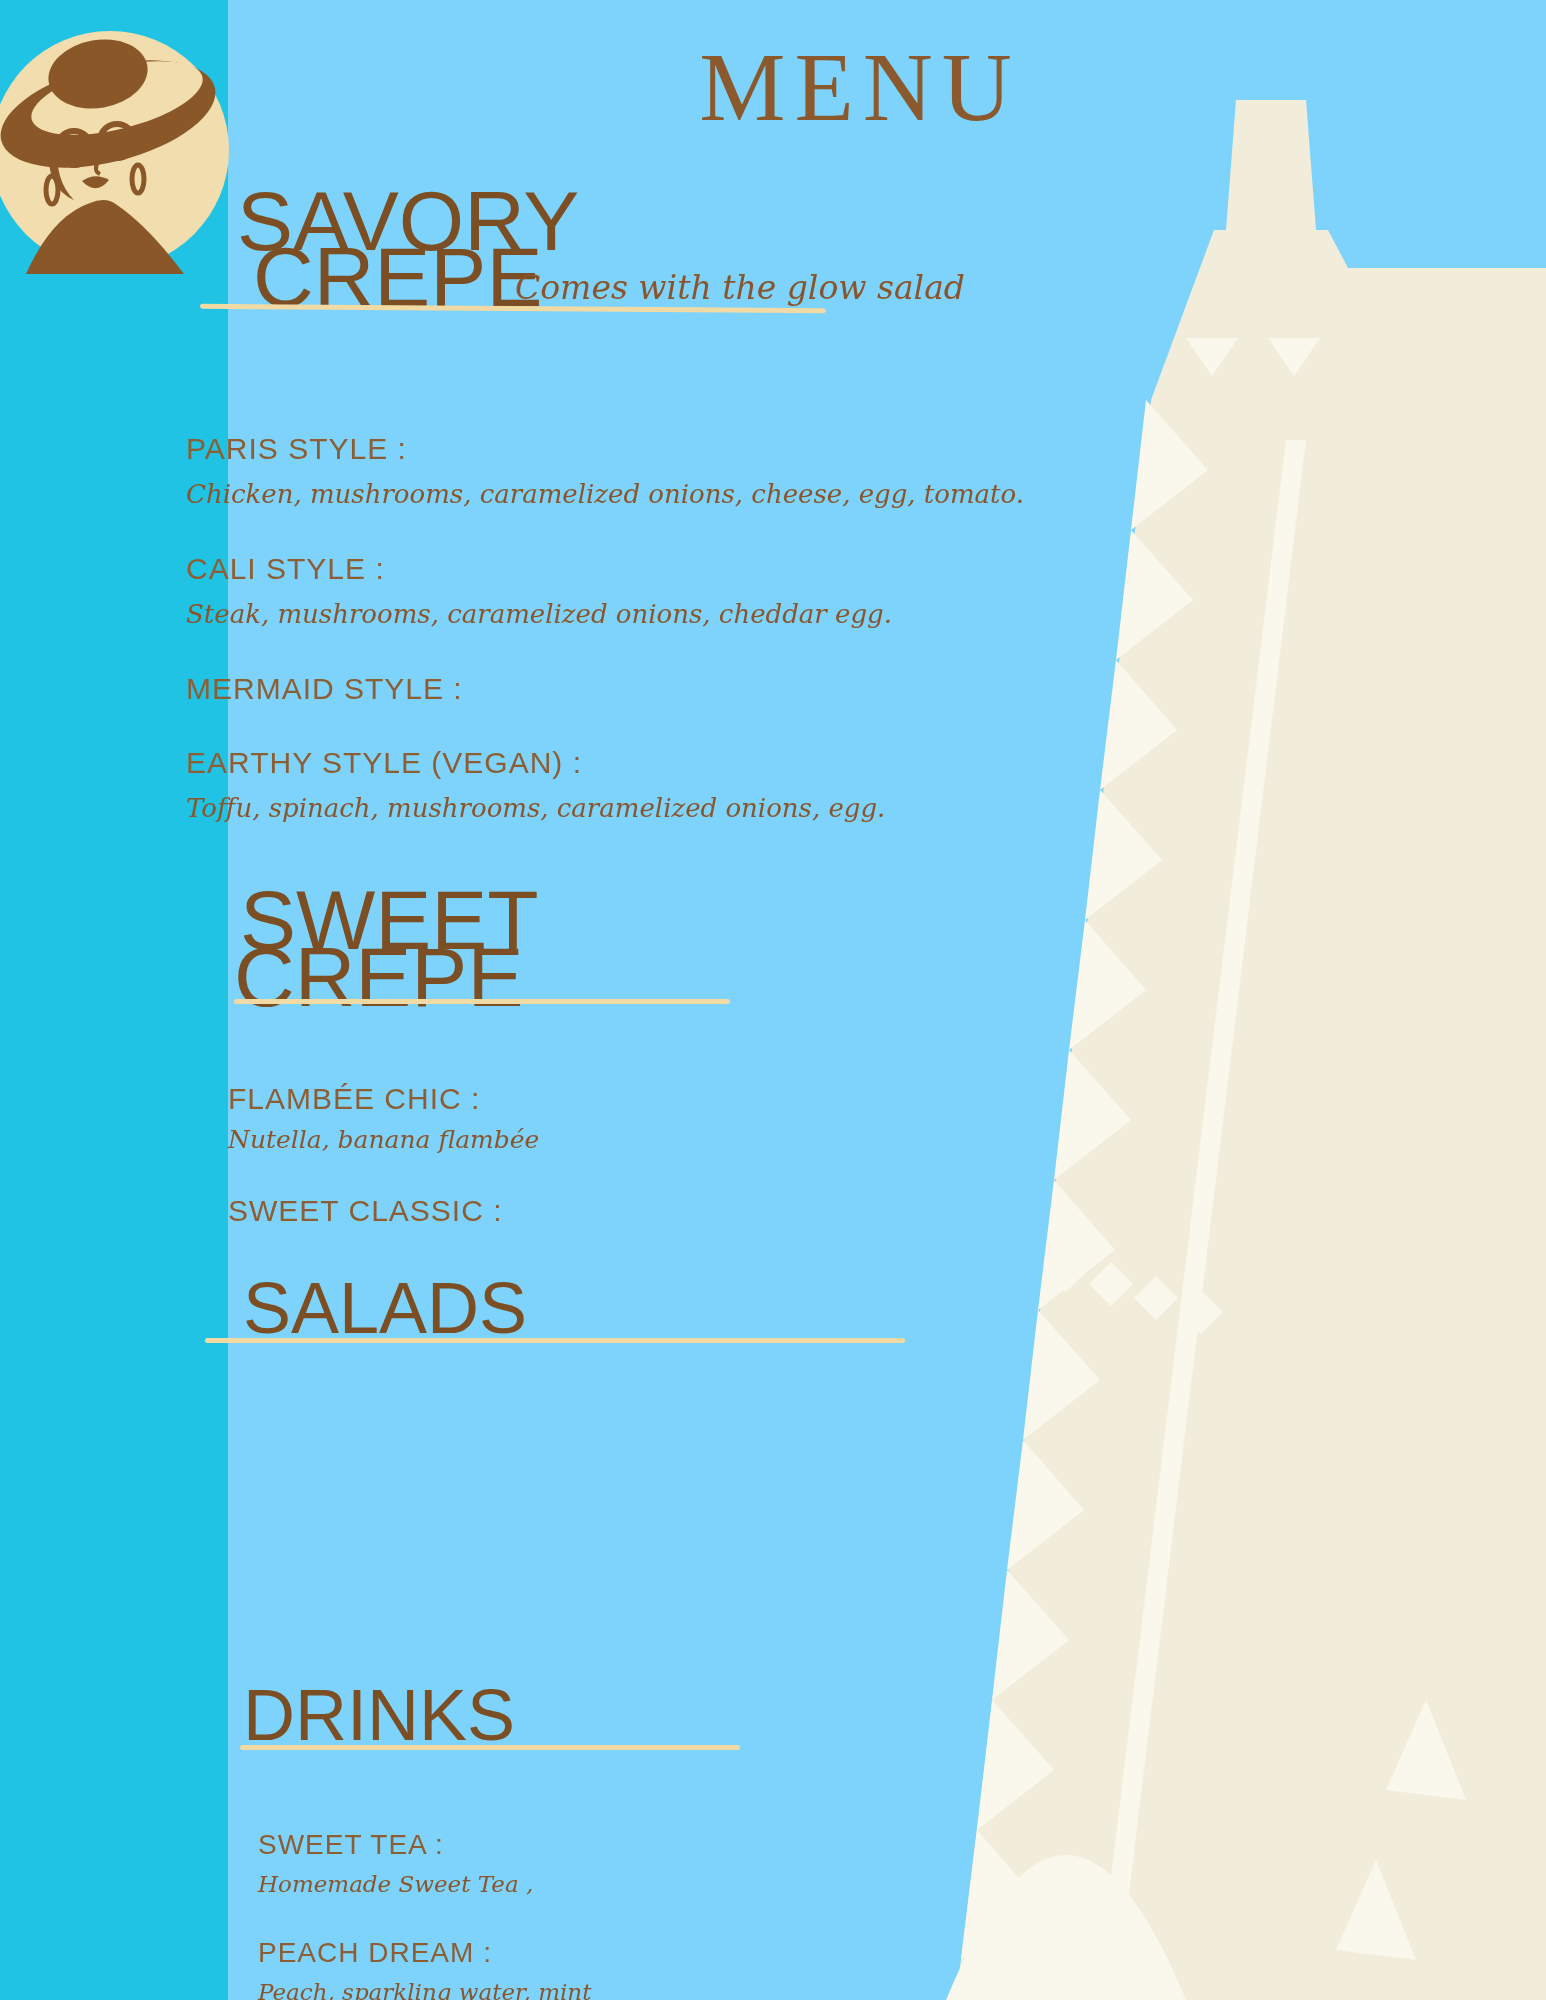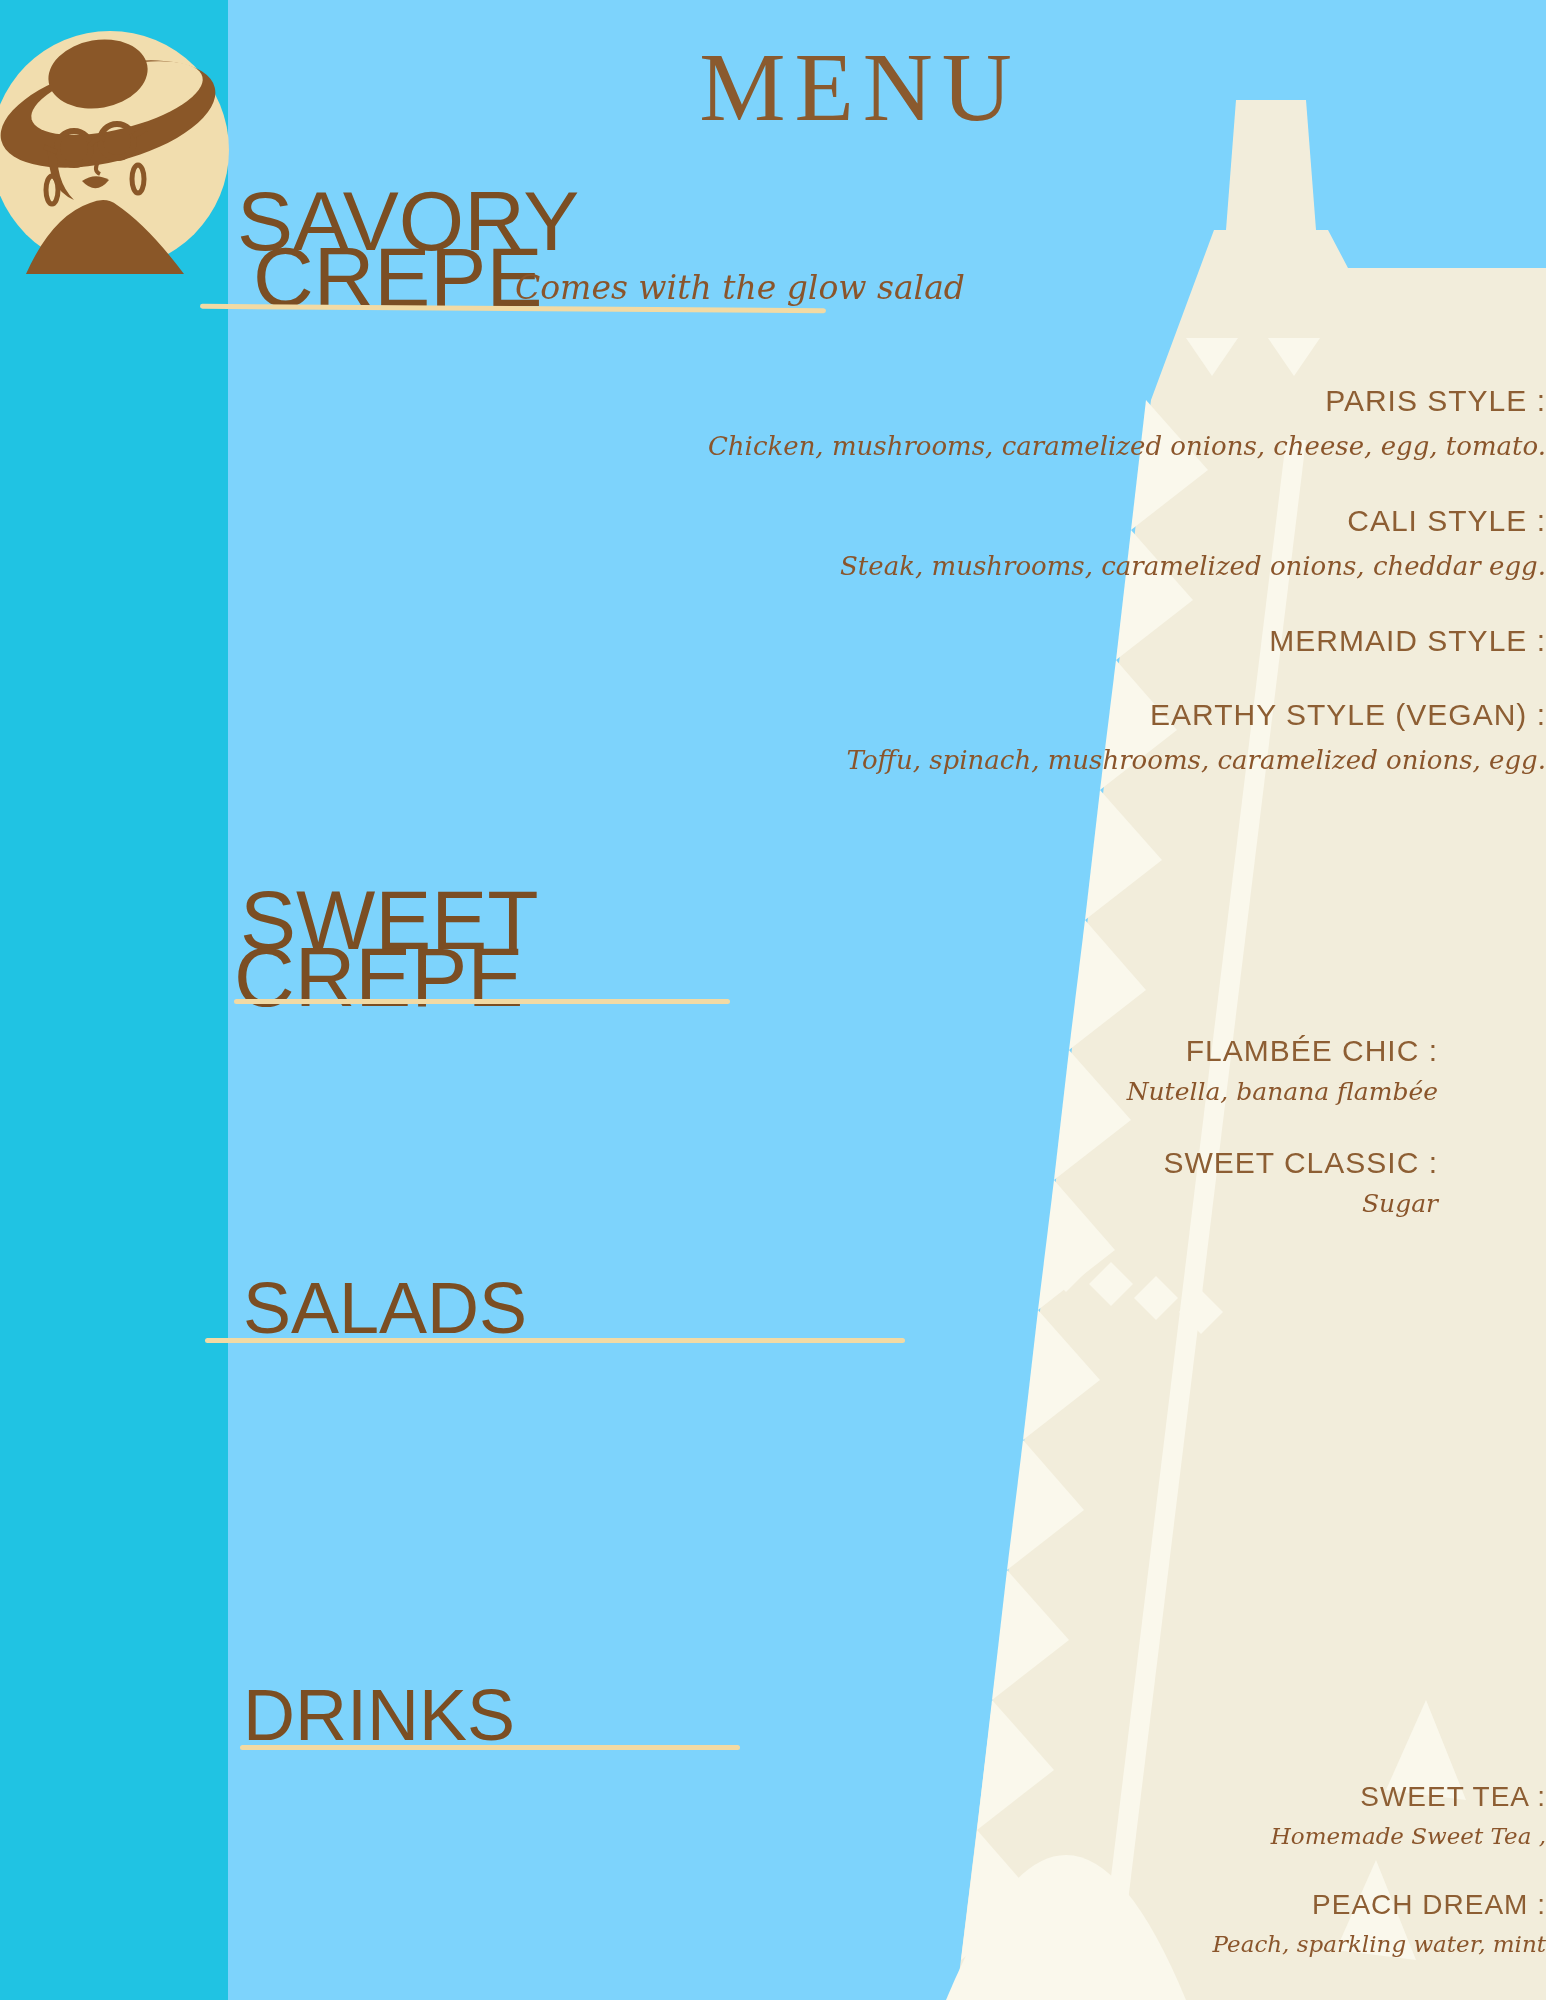--- a/index.html
+++ b/index.html
@@ -19,21 +19,21 @@
   }
   .hl{
     position:absolute;color:#7B4E23;font-size:84px;line-height:84px;
     letter-spacing:0px;white-space:nowrap;
   }
   .hl-sm{font-size:72px;line-height:72px;}
   .script{font-family:"DejaVu Serif",serif;font-style:italic;color:#8A552B;}
   .sub{position:absolute;font-size:33px;line-height:40px;white-space:nowrap;}
   .underline{position:absolute;height:5px;background:#F2DAA4;border-radius:3px;}
 
-  .items{position:absolute;text-align:right;}
+  .items{position:absolute;text-align:left;margin-top:48px;}
   .item .name{color:#8D5E33;letter-spacing:1px;white-space:nowrap;}
   .item .desc{white-space:nowrap;}
 
   .items-savory{left:186px;top:379px;width:1360px;}
   .items-savory .name{font-size:30px;line-height:44px;}
   .items-savory .desc{font-size:26px;line-height:46px;}
   .items-savory .item{margin-bottom:30px;}
 
   .items-sweet{left:228px;top:1031px;width:1210px;}
   .items-sweet .name{font-size:30px;line-height:40px;}
@@ -138,21 +138,20 @@
   <div class="hl" style="left:234px;top:935px;">CREPE</div>
   <div class="underline" style="left:234px;top:999px;width:496px;"></div>
 
   <div class="items items-sweet">
     <div class="item">
       <div class="name">FLAMBÉE CHIC :</div>
       <div class="desc script">Nutella, banana flambée</div>
     </div>
     <div class="item">
       <div class="name">SWEET CLASSIC :</div>
-      <div class="desc script">Sugar</div>
     </div>
   </div>
 
   <div class="hl hl-sm" style="left:243px;top:1272px;">SALADS</div>
   <div class="underline" style="left:205px;top:1338px;width:700px;"></div>
 
 
   <div class="hl hl-sm" style="left:243px;top:1679px;">DRINKS</div>
   <div class="underline" style="left:240px;top:1745px;width:500px;"></div>
 

